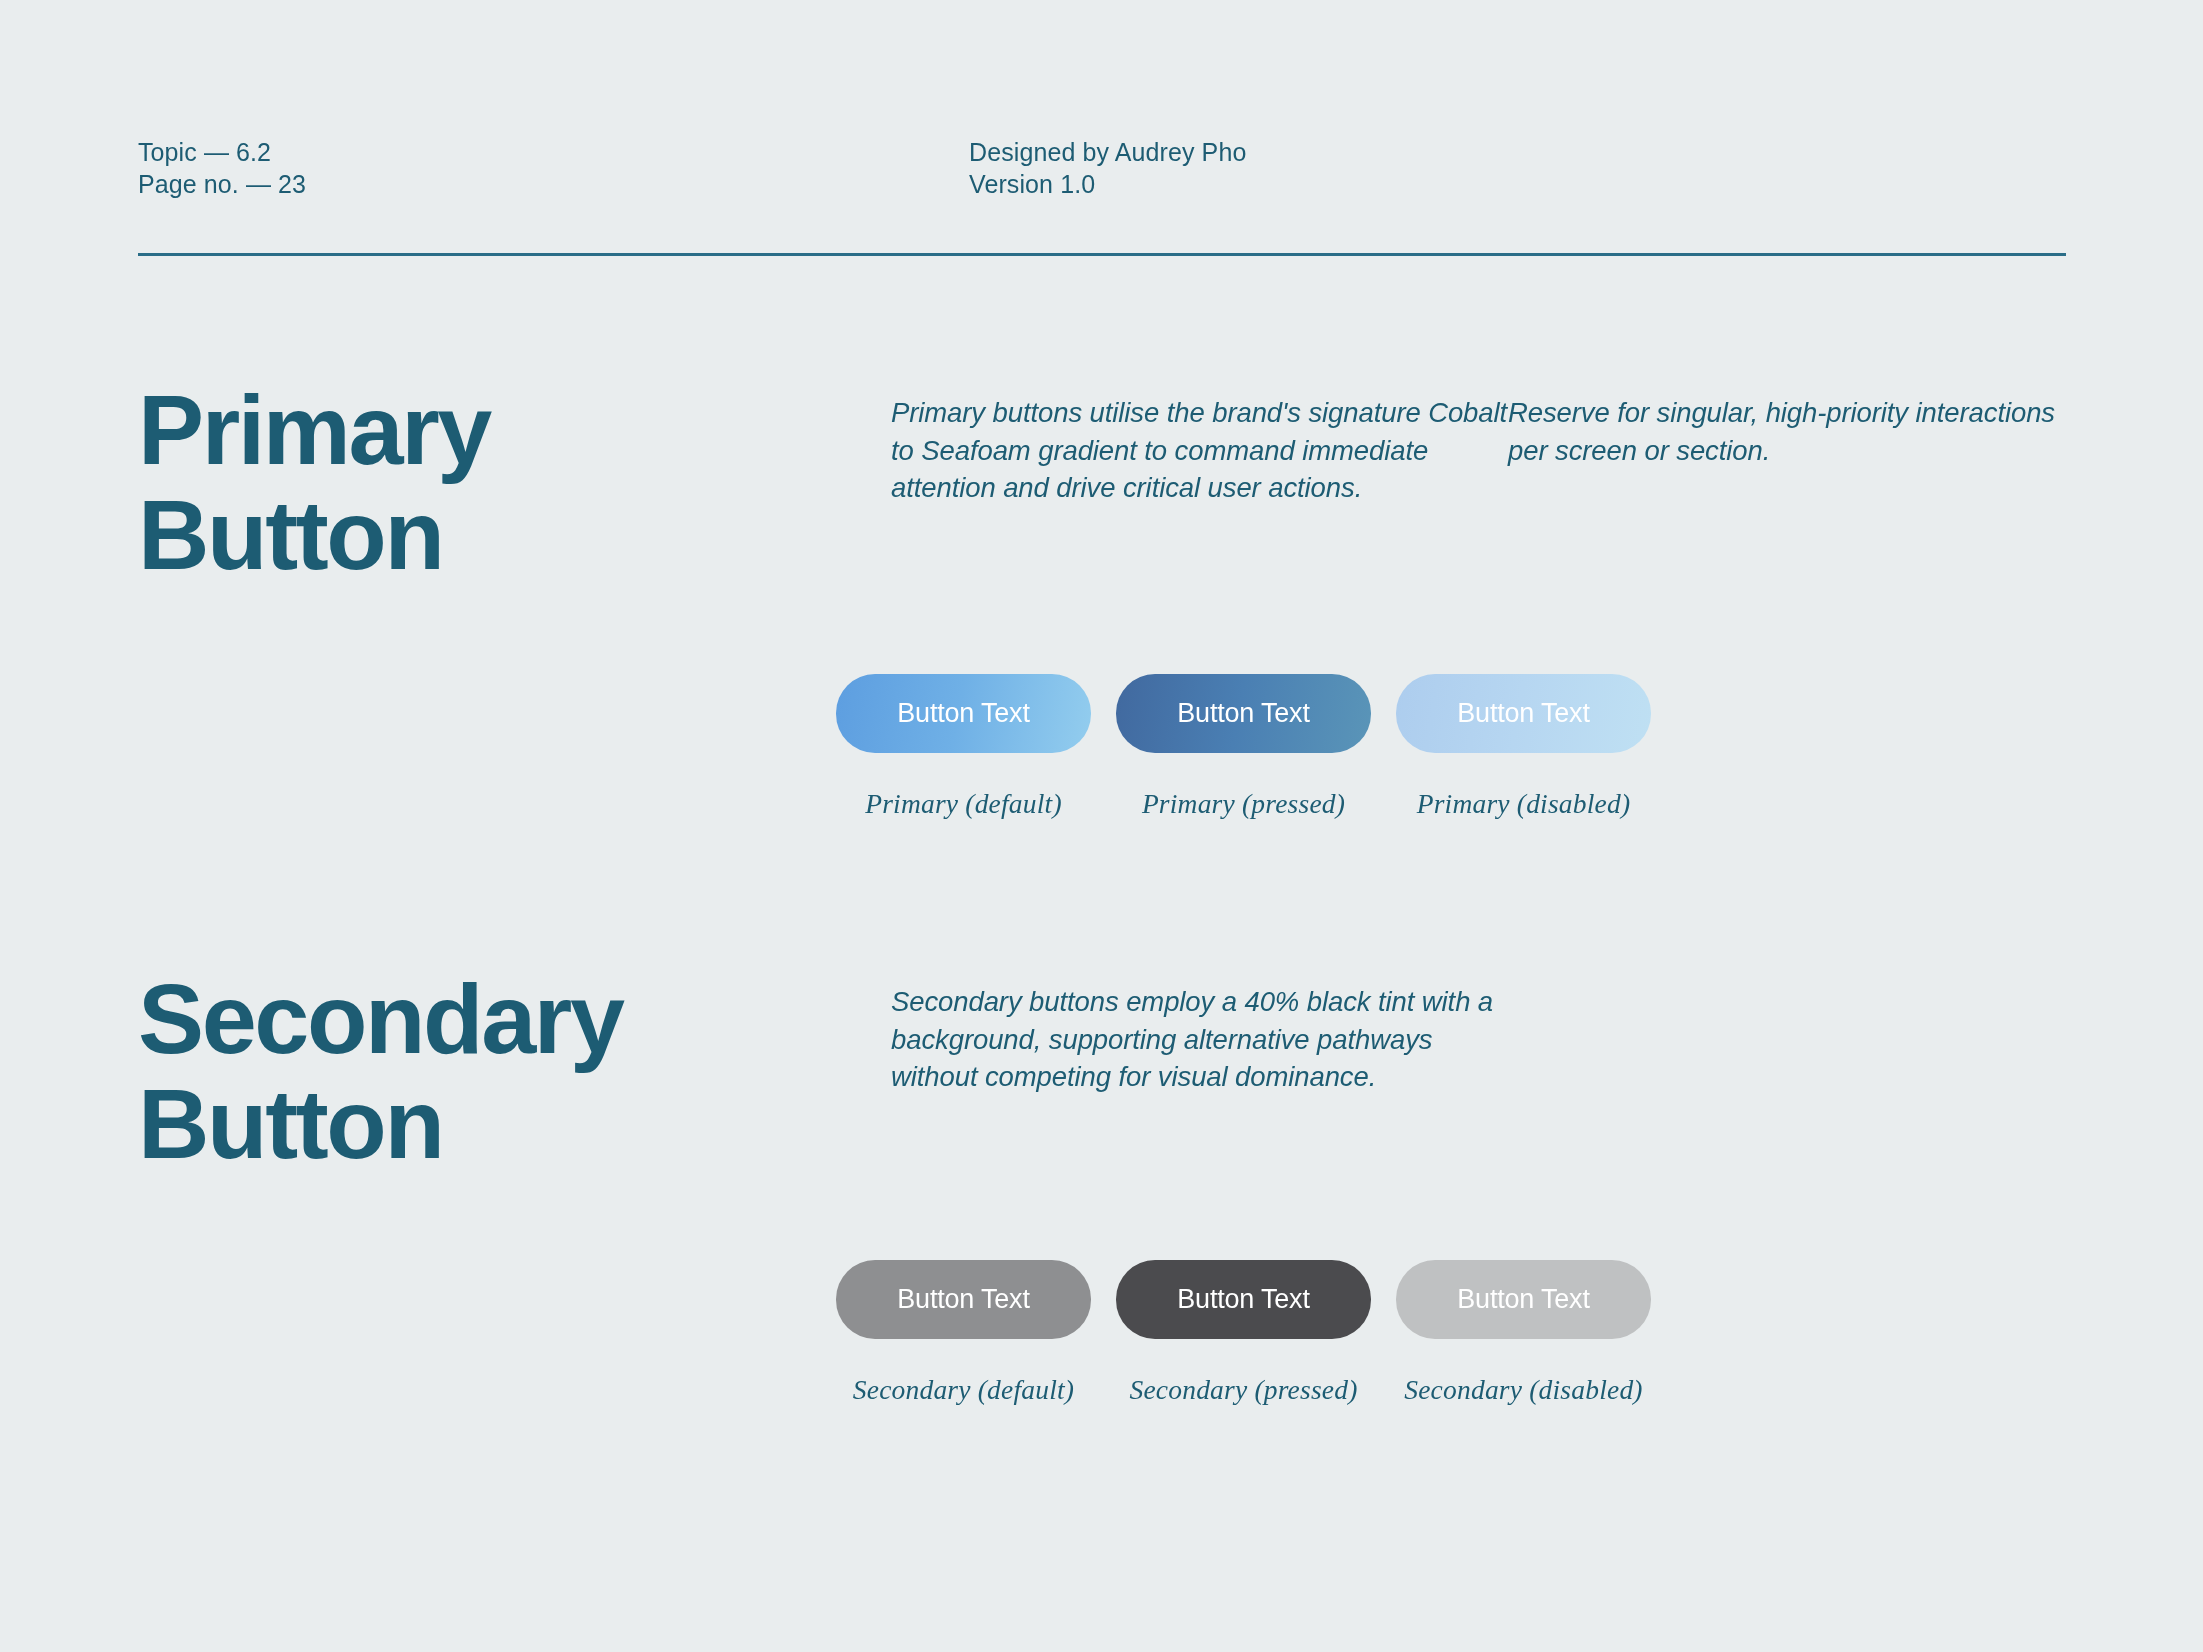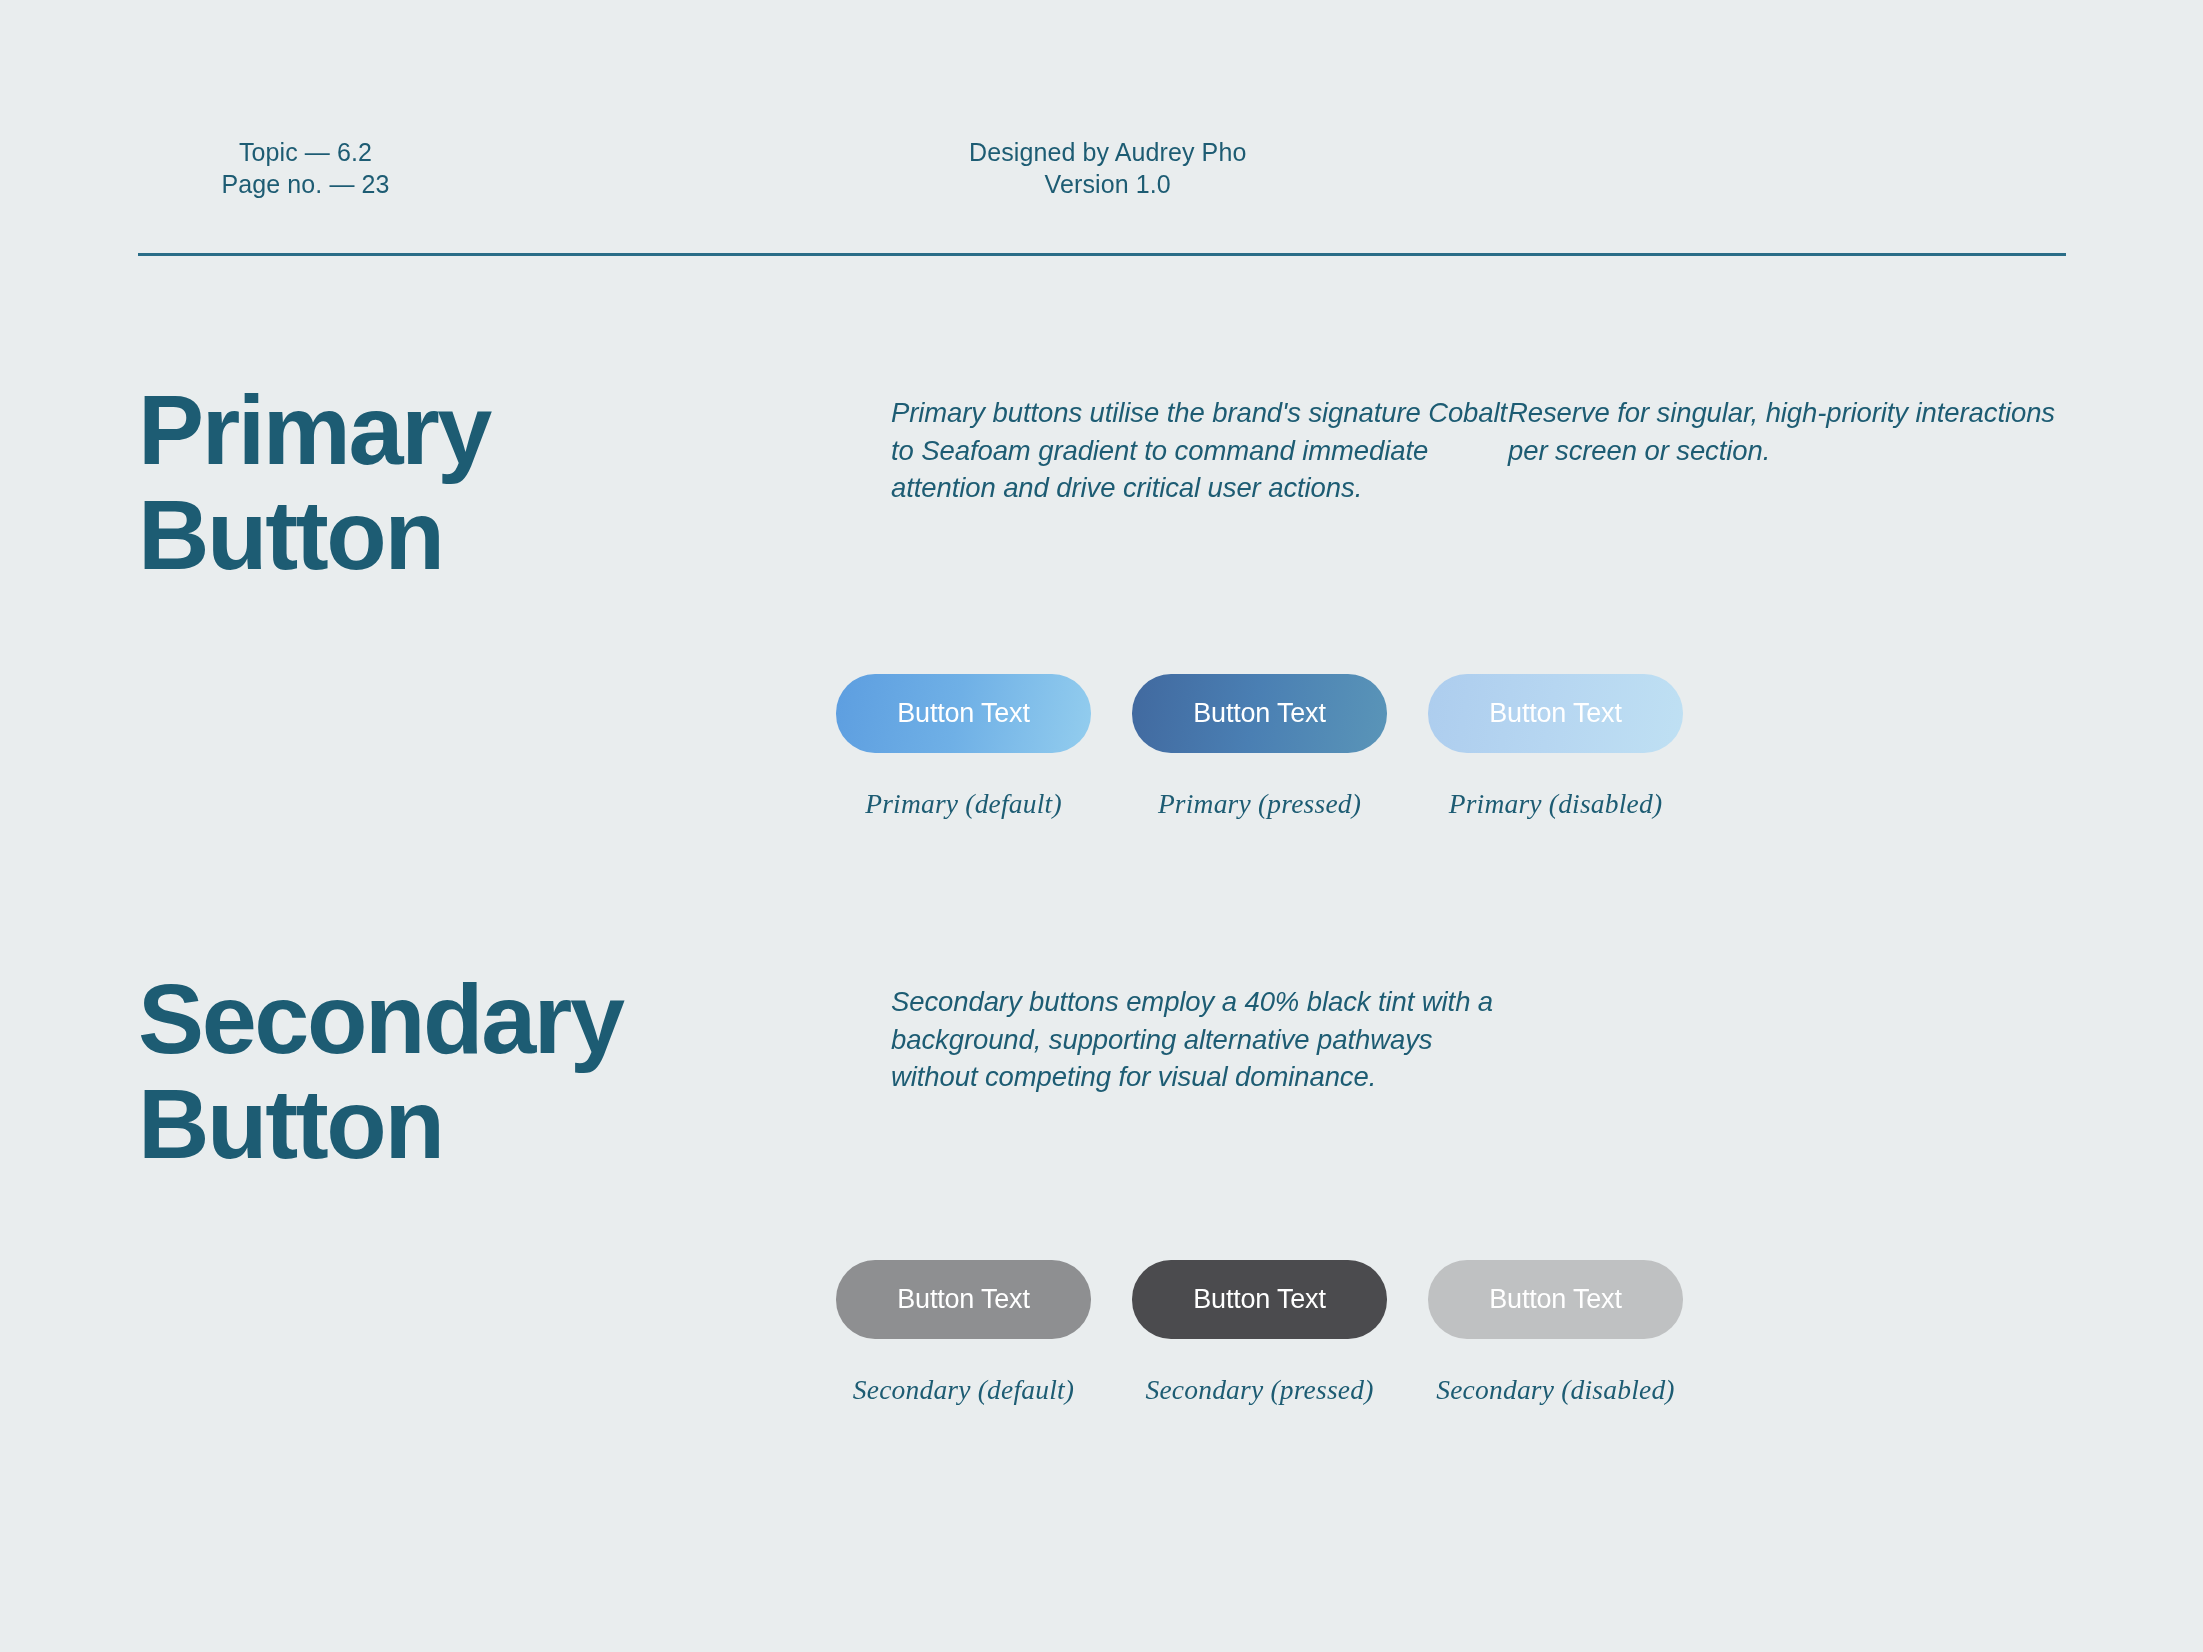--- a/index.html
+++ b/index.html
@@ -31,21 +31,21 @@
   .mast-col {
     font-size: 25px;
     line-height: 1.28;
     font-weight: 400;
     color: #1d5c73;
     letter-spacing: 0.1px;
   }
   .mast-col-meta { width: 335px; }
   .mast-col-topic { width: 496px; }
   .mast-col-author { width: auto; }
-  .mast-line { white-space: nowrap; text-align: center; }
+  .mast-line { white-space: nowrap; }
 
   .rule {
     margin-top: 53px;
     height: 2.8px;
     width: 1928px;
     background: #2a6d87;
   }
 
   
   .section {
@@ -86,21 +86,21 @@
     color: #1d5c73;
     margin: 0;
     letter-spacing: -0.1px;
     font-style: italic;
   }
 
   
   .specimen-row {
     display: flex;
     margin-left: 698px;
-    gap: 41px;
+    gap: 25px;
   }
   .row-primary { margin-top: 86px; }
   .row-secondary { margin-top: 83px; }
 
   .specimen {
     width: 255px;
     display: flex;
     flex-direction: column;
     align-items: center;
   }

